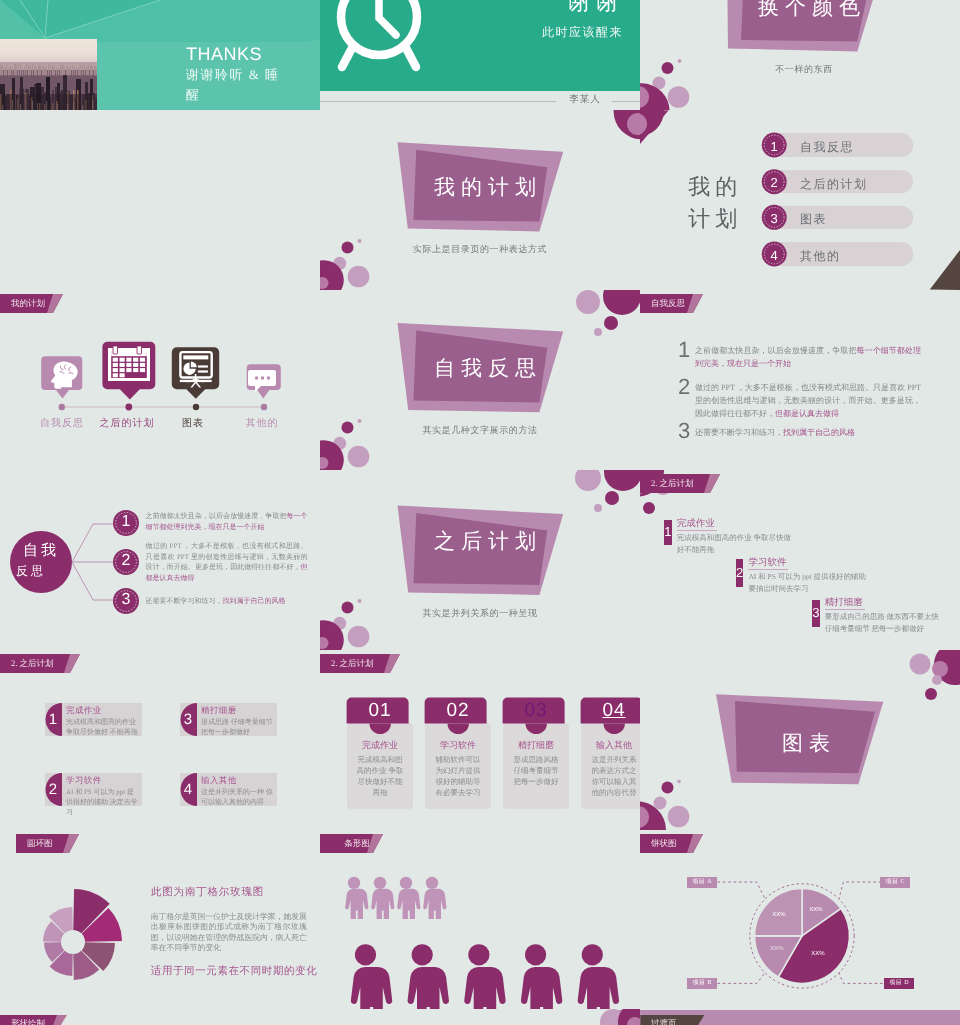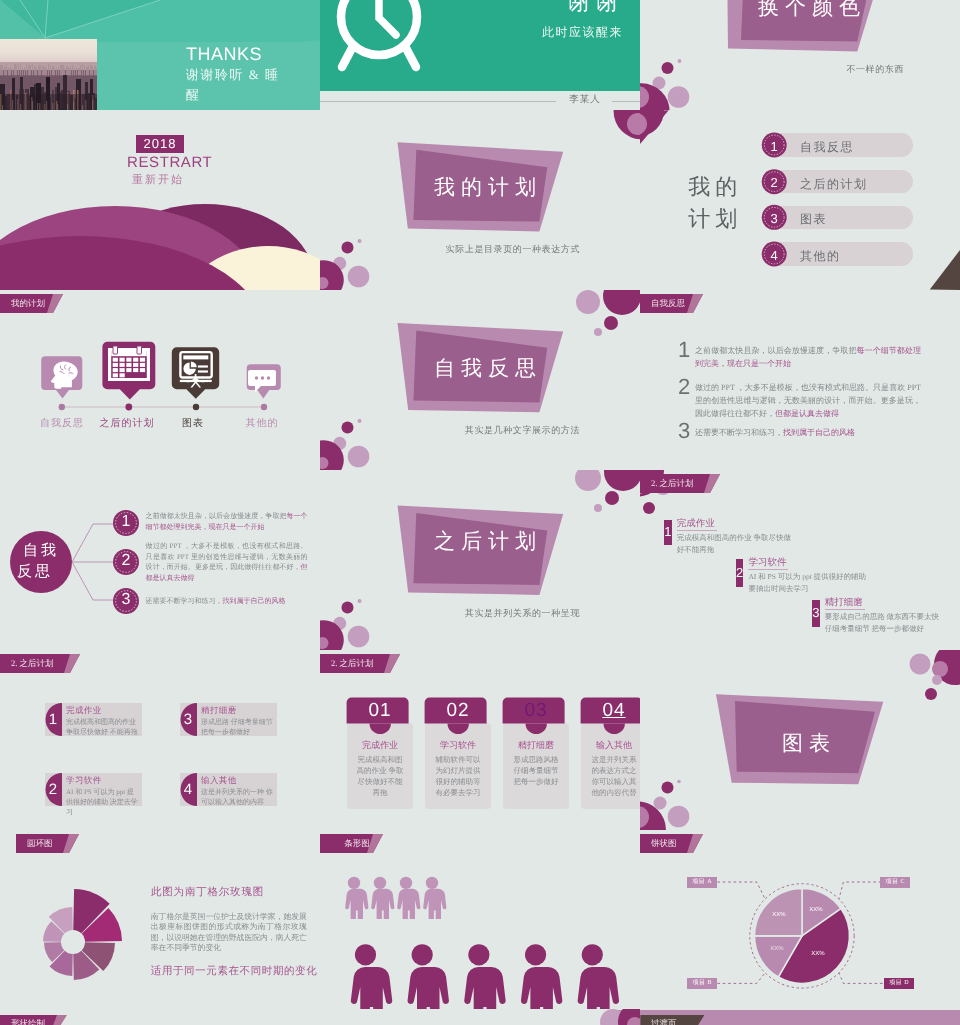--- a/index.html
+++ b/index.html
@@ -17,21 +17,21 @@
 .tag{position:absolute;left:0;top:0;height:19px;line-height:19px;color:#efe6ec;
      font-size:8.5px;padding-left:11px;white-space:nowrap;
      font-family:"Liberation Serif",serif;
      background:#8b2d6a;}
 .tagshade{position:absolute;top:0;height:19px;background:#b3749c;}
 
 
 .traptitle{position:absolute;color:#fff;text-align:center;font-weight:300;
      font-family:"Liberation Serif",serif;white-space:nowrap;}
 .cap{position:absolute;color:#737779;font-family:"Liberation Serif",serif;
-     text-align:right;white-space:nowrap;}
+     text-align:center;white-space:nowrap;}
 </style>
 </head>
 <body>
 
 <div class="page">
 
 <div class="slide" style="left:0;top:-70px;">
   <svg width="320" height="180" viewBox="0 0 320 180" style="position:absolute;left:0;top:0;">
     <rect x="0" y="0" width="320" height="180" fill="#5cc4ad"></rect>
     <polygon points="0,70 160,70 45,108" fill="#3fb89d"></polygon>
@@ -173,34 +173,20 @@
       <rect x="73" y="63" width="1.2" height="8" fill="#ded0c8" opacity="0.45"></rect>
       <rect x="82" y="66" width="1.2" height="5" fill="#ded0c8" opacity="0.45"></rect>
       <rect x="92" y="61" width="1.2" height="10" fill="#ded0c8" opacity="0.45"></rect>
       <rect x="0" y="55" width="97" height="16" fill="#241b23" opacity="0.42"></rect>
     </svg>
   </div>
   <div class="abs ssn" style="left:186px;top:114px;font-size:18px;color:#fff;letter-spacing:.5px;font-weight:400;">THANKS</div>
   <div class="abs srf" style="left:186px;top:135px;width:96px;font-size:13px;color:#f2faf7;line-height:20px;letter-spacing:1.5px;">谢谢聆听 &amp; 睡醒</div>
 </div>
 
-<div class="slide" style="left:0;top:110px;">
-  <svg width="320" height="180" viewBox="0 0 320 180" style="position:absolute;left:0;top:0;">
-    <ellipse cx="205" cy="172" rx="110" ry="78" fill="#7c2a61"></ellipse>
-    <ellipse cx="115" cy="188" rx="148" ry="92" fill="#9b4480"></ellipse>
-    <ellipse cx="268" cy="212" rx="92" ry="76" fill="#fbf3d9"></ellipse>
-    <ellipse cx="80" cy="226" rx="186" ry="100" fill="#8b2d6a"></ellipse>
-    <ellipse cx="344" cy="250" rx="40" ry="74" fill="#7c2a61"></ellipse>
-  </svg>
-  <div class="abs ssn" style="left:136px;top:25px;width:48px;height:18px;background:#8b2d6a;">
-    <span class="abs ssn" style="left:0;top:0;width:48px;line-height:18px;text-align:center;color:#fff;font-size:13px;letter-spacing:1px;">2018</span>
-  </div>
-  <div class="abs ssn" style="left:127px;top:44px;font-size:15px;color:#9d4180;letter-spacing:.6px;">RESTRART</div>
-  <div class="abs srf" style="left:132px;top:63px;font-size:11px;color:#b87aa4;letter-spacing:2px;">重新开始</div>
-</div>
 
 <div class="slide" style="left:0;top:290px;">
   <div class="tagwrap" style="left:0px;top:4px;">
     <div class="tag" style="width:52px;clip-path:polygon(0 0,63px 0,53px 19px,0 19px);">我的计划</div>
     <div class="tagshade" style="left:47px;width:16px;clip-path:polygon(6px 0,16px 0,6px 19px,0 19px);"></div>
   </div>
   <svg width="320" height="180" viewBox="0 0 320 180" style="position:absolute;left:0;top:0;">
     <line x1="61" y1="117" x2="262" y2="117" stroke="#cdb9c8" stroke-width="1.2"></line>
 
     <g>
@@ -303,21 +289,21 @@
     <g>
       <circle cx="126" cy="92" r="13" fill="#8b2d6a"></circle>
       <circle cx="126" cy="92" r="10.4" fill="none" stroke="#e1e8e5" stroke-width="0.8" stroke-dasharray="1.4 1.7"></circle>
     </g>
     <g>
       <circle cx="126" cy="131" r="13" fill="#8b2d6a"></circle>
       <circle cx="126" cy="131" r="10.4" fill="none" stroke="#e1e8e5" stroke-width="0.8" stroke-dasharray="1.4 1.7"></circle>
     </g>
   </svg>
   <div class="abs srf" style="left:11px;top:72px;width:60px;text-align:center;font-size:15px;color:#fff;letter-spacing:3px;">自我</div>
-  <div class="abs srf" style="left:5px;top:93px;width:60px;text-align:center;font-size:15px;color:#fff;letter-spacing:3px;">反思</div>
+  <div class="abs srf" style="left:16px;top:93px;width:60px;font-size:12px;color:#fff;letter-spacing:3px;">反思</div>
   <div class="abs ssn" style="left:113px;top:43px;width:26px;text-align:center;font-size:16px;color:#fff;font-weight:300;">1</div>
   <div class="abs ssn" style="left:113px;top:82px;width:26px;text-align:center;font-size:16px;color:#fff;font-weight:300;">2</div>
   <div class="abs ssn" style="left:113px;top:121px;width:26px;text-align:center;font-size:16px;color:#fff;font-weight:300;">3</div>
   <div class="abs srf" style="left:145.6px;top:41px;width:162px;font-size:7px;line-height:10.7px;color:#86898c;text-align:justify;">
     <span>之前做都太快且杂，以后会放慢速度，争取把</span><span style="color:#a6538e;">每一个细节都处理到完美，现在只是一个开始</span>
   </div>
   <div class="abs srf" style="left:145.6px;top:71px;width:162px;font-size:7px;line-height:10.7px;color:#86898c;text-align:justify;">
     <span>做过的 PPT ，大多不是模板，也没有模式和思路。只是喜欢 PPT 里的创造性思维与逻辑，无数美丽的设计，而开始。更多是玩，因此做得往往都不好，</span><span style="color:#a6538e;">但都是认真去做得</span>
   </div>
   <div class="abs srf" style="left:145.6px;top:126px;width:172px;font-size:7px;line-height:10.7px;color:#86898c;">

